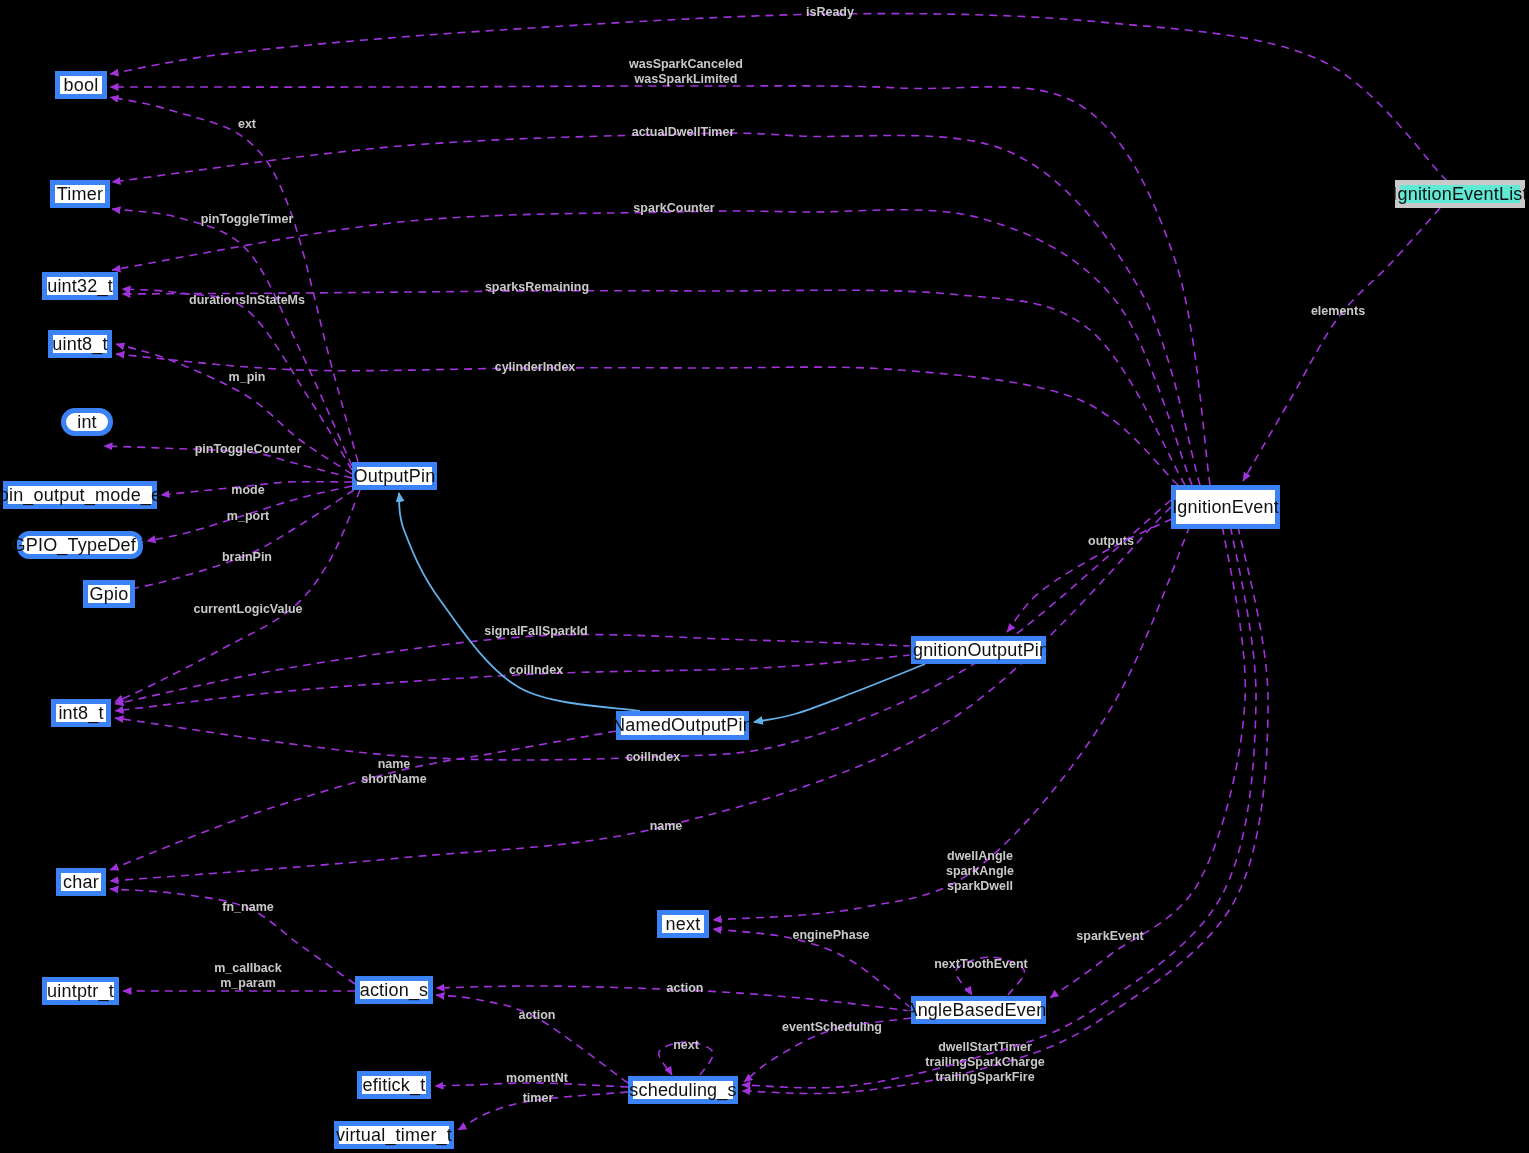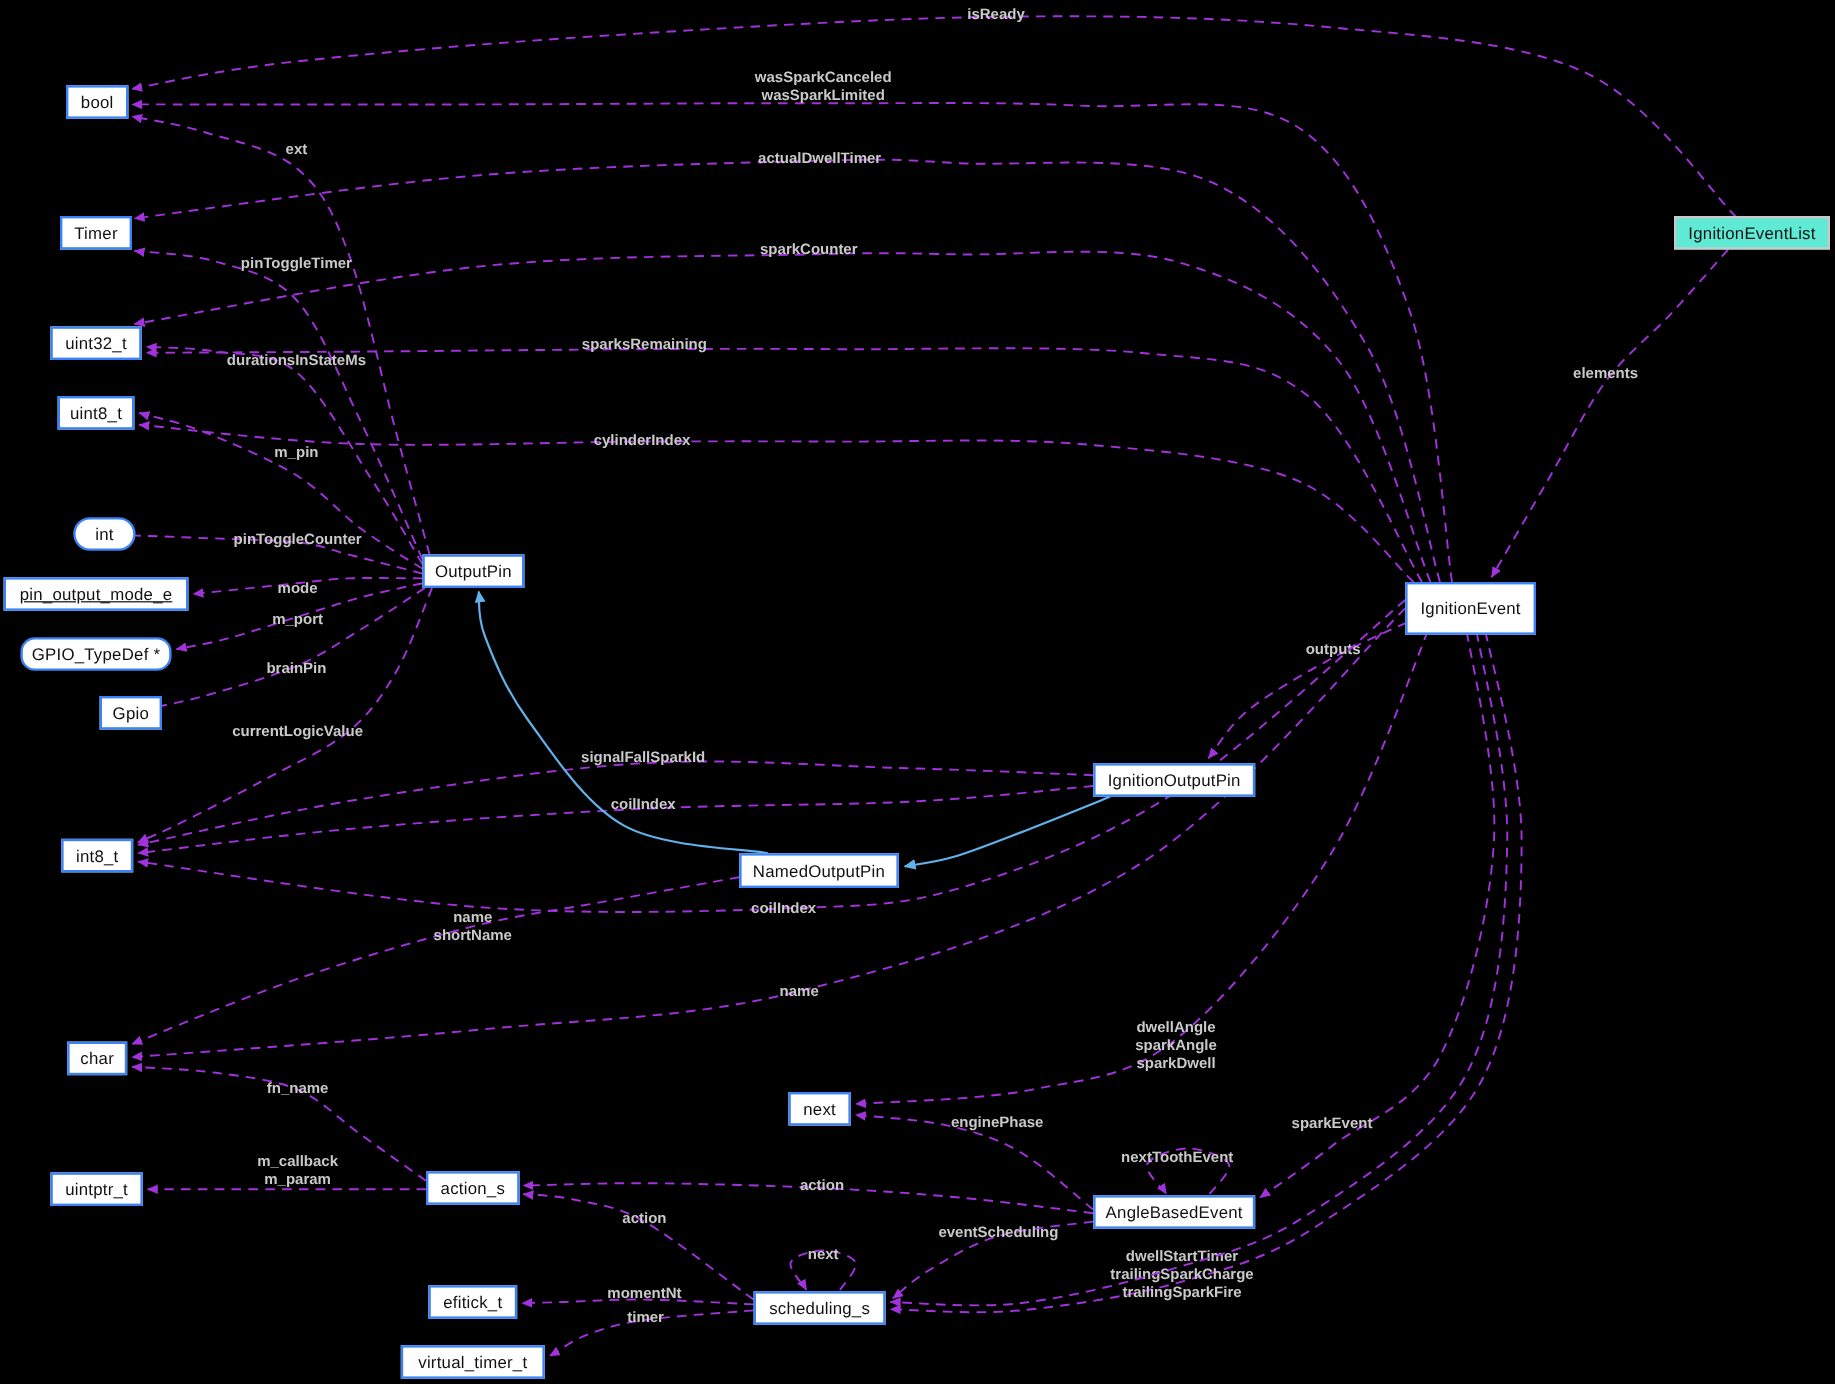--- a/index.html
+++ b/index.html
@@ -1,21 +1,21 @@
 <!DOCTYPE html>
 <html><head>
 <meta charset="utf-8">
 <style>
   html,body{margin:0;padding:0;background:#000;}
   #canvas{position:relative;width:1529px;height:1153px;background:#000;overflow:hidden;
           font-family:"Liberation Sans", sans-serif;padding-left:19px;}
   #edge-layer{position:absolute;left:0;top:0;}
-  .node{position:absolute;box-sizing:border-box;background:#fff;border:2px solid #3b82f6;
+  .node{position:absolute;box-sizing:border-box;background:#fff;border:5px solid #3b82f6;
         color:#111;display:flex;align-items:center;justify-content:center;
-        font-size:14px;letter-spacing:0.2px;white-space:nowrap;cursor:pointer;}
+        font-size:18px;letter-spacing:0.2px;white-space:nowrap;cursor:pointer;}
   .node.highlight{background:#5eead4;border-color:#c9c9c9;}
   .edge-label{font-size:12.5px;font-weight:bold;}
 </style>
 </head>
 <body>
 
 <div id="canvas">
   <svg id="edge-layer" width="1529" height="1153" viewBox="0 0 1529 1153">
       <defs>
         <marker id="arrow-p" markerWidth="11" markerHeight="9" refX="8.5" refY="4" orient="auto" markerUnits="userSpaceOnUse">
@@ -97,22 +97,22 @@
       <text x="985" y="1051" text-anchor="middle" fill="#c9c9c9" class="edge-label"><tspan x="985" y="1051">dwellStartTimer</tspan><tspan x="985" y="1066">trailingSparkCharge</tspan><tspan x="985" y="1081">trailingSparkFire</tspan></text>
       <path d="M1228,513 C1232.7,544.2 1257.0,636.3 1256,700 C1255.0,763.7 1249.7,843.0 1222,895 C1194.3,947.0 1131.2,984.8 1090,1012 C1048.8,1039.2 1015.0,1045.7 975,1058 C935.0,1070.3 888.8,1081.5 850,1086 C811.2,1090.5 760.0,1085.2 742,1085" fill="none" stroke="#a232dc" stroke-width="1.6" stroke-dasharray="8,6" marker-end="url(#arrow-p)"></path>
       <path d="M640,711 C620.0,707.2 553.3,706.5 520,688 C486.7,669.5 459.3,626.3 440,600 C420.7,573.7 410.8,547.8 404,530 C397.2,512.2 399.8,499.2 399,493" fill="none" stroke="#63b1ea" stroke-width="1.8" marker-end="url(#arrow-b)"></path>
       <path d="M925,664 C913.3,668.7 876.7,683.7 855,692 C833.3,700.3 811.8,709.0 795,714 C778.2,719.0 760.8,720.7 754,722" fill="none" stroke="#63b1ea" stroke-width="1.8" marker-end="url(#arrow-b)"></path>
     </svg>
   <div id="node-layer">
       <div class="node" style="left: 55px; top: 71px; width: 52px; height: 28px;">bool</div>
       <div class="node" style="left: 50px; top: 180px; width: 60px; height: 28px;">Timer</div>
       <div class="node" style="left: 42px; top: 272px; width: 76px; height: 28px;">uint32_t</div>
       <div class="node" style="left: 48px; top: 330px; width: 64px; height: 28px;">uint8_t</div>
-      <div class="node" style="left: 61px; top: 431px; width: 52px; height: 28px; border-radius: 14px;">int</div>
-      <div class="node" style="left: 3px; top: 481px; width: 154px; height: 28px; text-decoration: underline;">pin_output_mode_e</div>
+      <div class="node" style="left: 61px; top: 408px; width: 52px; height: 28px; border-radius: 14px;">int</div>
+      <div class="node" style="left: 3px; top: 481px; width: 154px; height: 28px;">pin_output_mode_e</div>
       <div class="node" style="left: 17px; top: 531px; width: 126px; height: 28px; border-radius: 12px;">GPIO_TypeDef *</div>
       <div class="node" style="left: 55px; top: 580px; width: 52px; height: 28px; margin-left: 28px;">Gpio</div>
       <div class="node" style="left: 51px; top: 699px; width: 60px; height: 28px;">int8_t</div>
       <div class="node" style="left: 56px; top: 868px; width: 50px; height: 28px;">char</div>
       <div class="node" style="left: 42px; top: 977px; width: 77px; height: 28px;">uintptr_t</div>
       <div class="node" style="left: 355px; top: 976px; width: 78px; height: 28px;">action_s</div>
       <div class="node" style="left: 357px; top: 1071px; width: 74px; height: 28px;">efitick_t</div>
       <div class="node" style="left: 334px; top: 1121px; width: 120px; height: 28px;">virtual_timer_t</div>
       <div class="node" style="left: 628px; top: 1076px; width: 110px; height: 28px;">scheduling_s</div>
       <div class="node" style="left: 352px; top: 462px; width: 85px; height: 28px;">OutputPin</div>

